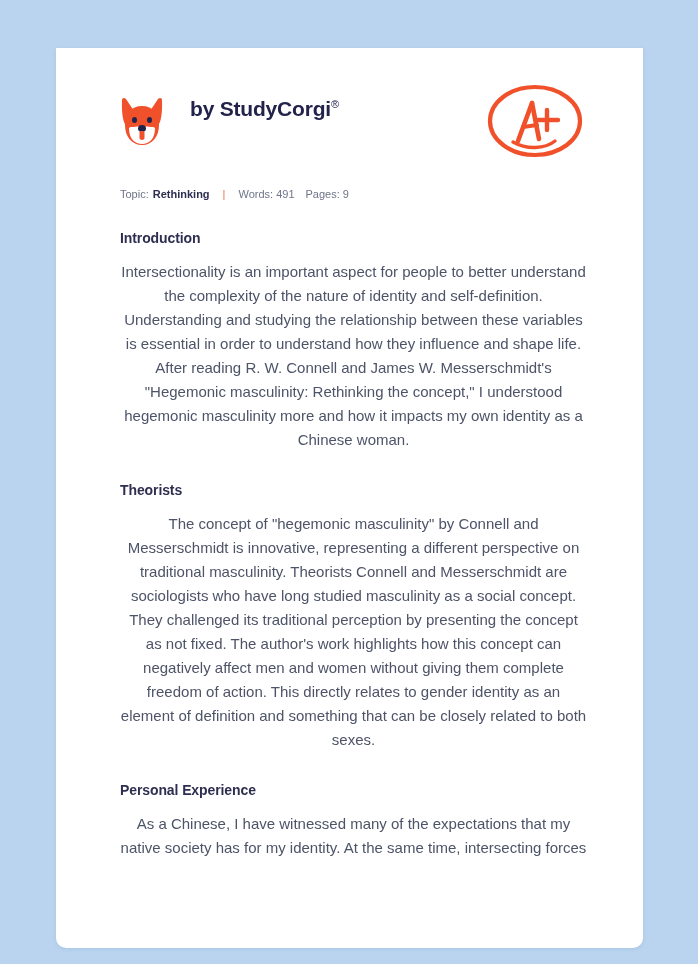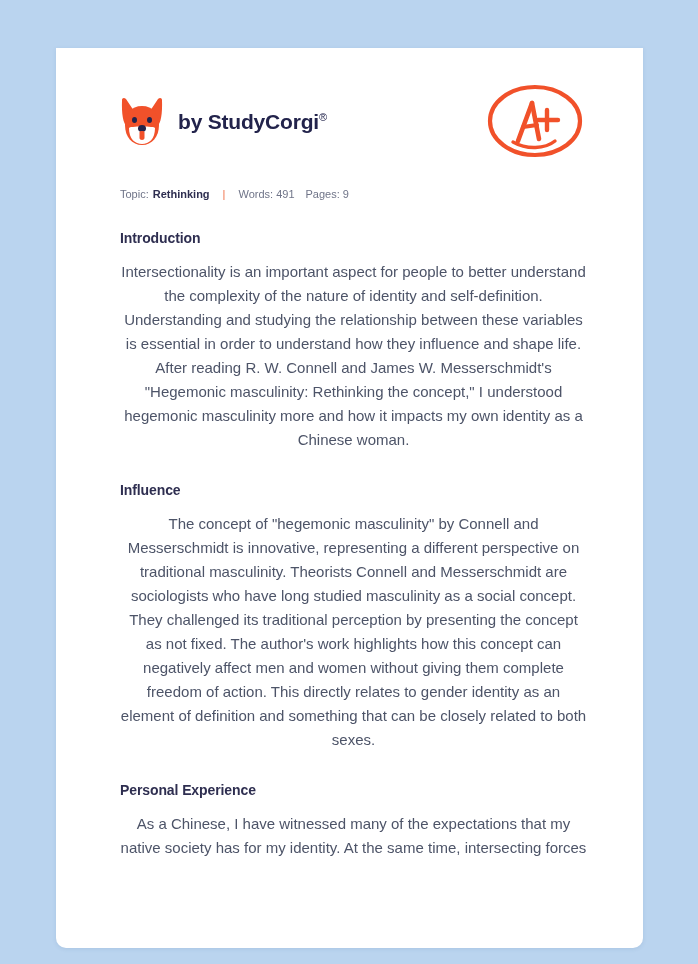--- a/index.html
+++ b/index.html
@@ -36,22 +36,21 @@
   
   .doc-header {
     display: flex;
     align-items: center;
     justify-content: space-between;
     height: 104px;
     padding-top: 22px;
   }
   .brand {
     display: flex;
-    align-items: center;
-    gap: 14px;
+    gap: 26px;
   }
   .corgi-logo {
     width: 44px;
     height: 50px;
     display: block;
     flex: none;
   }
   .brand-text {
     font-size: 21px;
     font-weight: bold;
@@ -171,21 +170,21 @@
         <span class="meta-label">Topic:</span>
         <span class="meta-topic">Rethinking</span>
         <span class="meta-sep">|</span>
         <span class="meta-words">Words: 491</span>
         <span class="meta-pages">Pages: 9</span>
       </div>
 
       <h2 class="section-heading first">Introduction</h2>
       <p class="body-par">Intersectionality is an important aspect for people to better understand the complexity of the nature of identity and self-definition. Understanding and studying the relationship between these variables is essential in order to understand how they influence and shape life. After reading R. W. Connell and James W. Messerschmidt's "Hegemonic masculinity: Rethinking the concept," I understood hegemonic masculinity more and how it impacts my own identity as a Chinese woman.</p>
 
-      <h2 class="section-heading">Influence</h2>
+      <h2 class="section-heading">Theorists</h2>
       <p class="body-par">The concept of "hegemonic masculinity" by Connell and Messerschmidt is innovative, representing a different perspective on traditional masculinity. Theorists Connell and Messerschmidt are sociologists who have long studied masculinity as a social concept. They challenged its traditional perception by presenting the concept as not fixed. The author's work highlights how this concept can negatively affect men and women without giving them complete freedom of action. This directly relates to gender identity as an element of definition and something that can be closely related to both sexes.</p>
 
       <h2 class="section-heading">Personal Experience</h2>
       <p class="body-par">As a Chinese, I have witnessed many of the expectations that my native society has for my identity. At the same time, intersecting forces</p>
 
     </div>
   </div>
 </div>
 
 </body></html>

